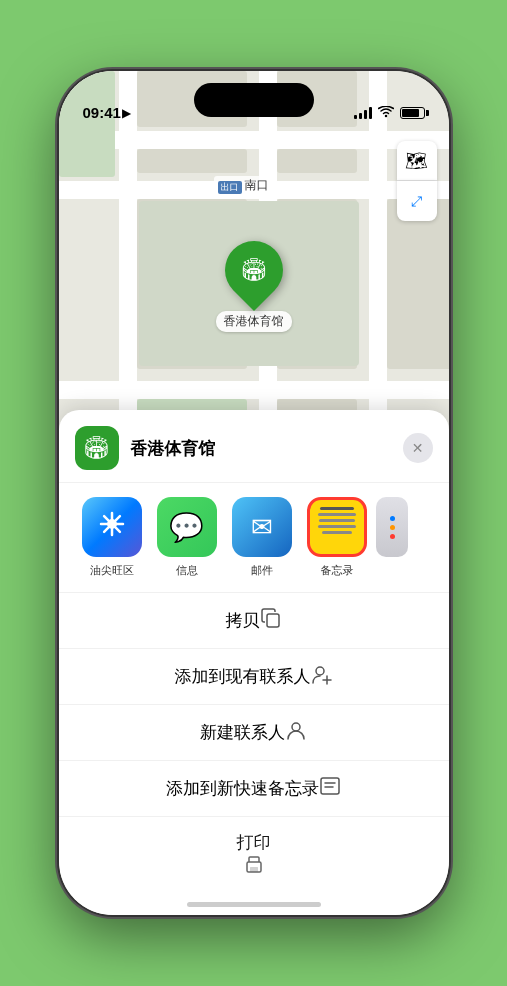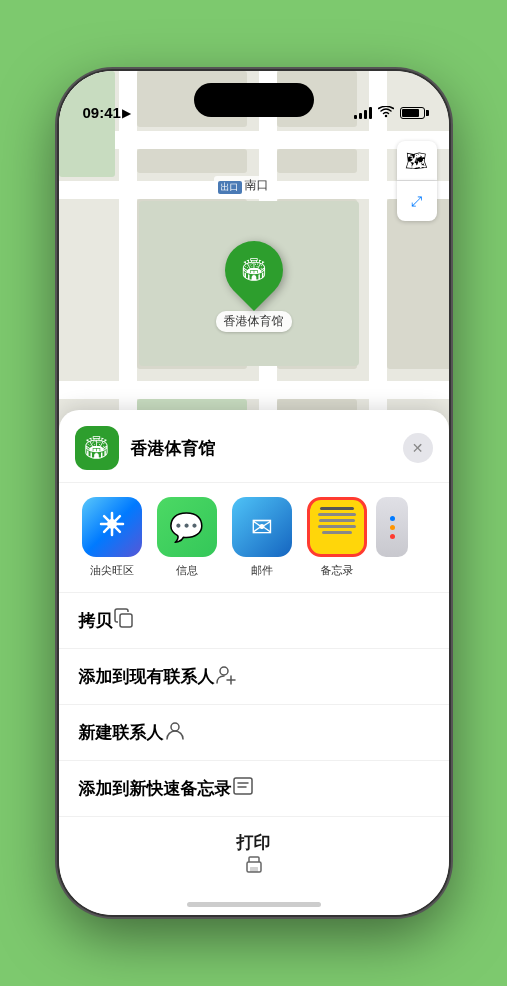--- a/index.html
+++ b/index.html
@@ -365,25 +365,24 @@
     }
 
     
     .action-list {
       padding: 0 0 20px;
     }
 
     .action-item {
       display: flex;
       align-items: center;
-      justify-content: flex-start;
+      justify-content: center;
       padding: 14px 20px;
       border-bottom: 1px solid #f0f0f0;
       cursor: pointer;
-      font-weight: bold;
     }
 
     .action-item:last-child {
       border-bottom: none;
       flex-direction: column;
     }
 
     .action-label {
       font-size: 17px;
       color: #000;

